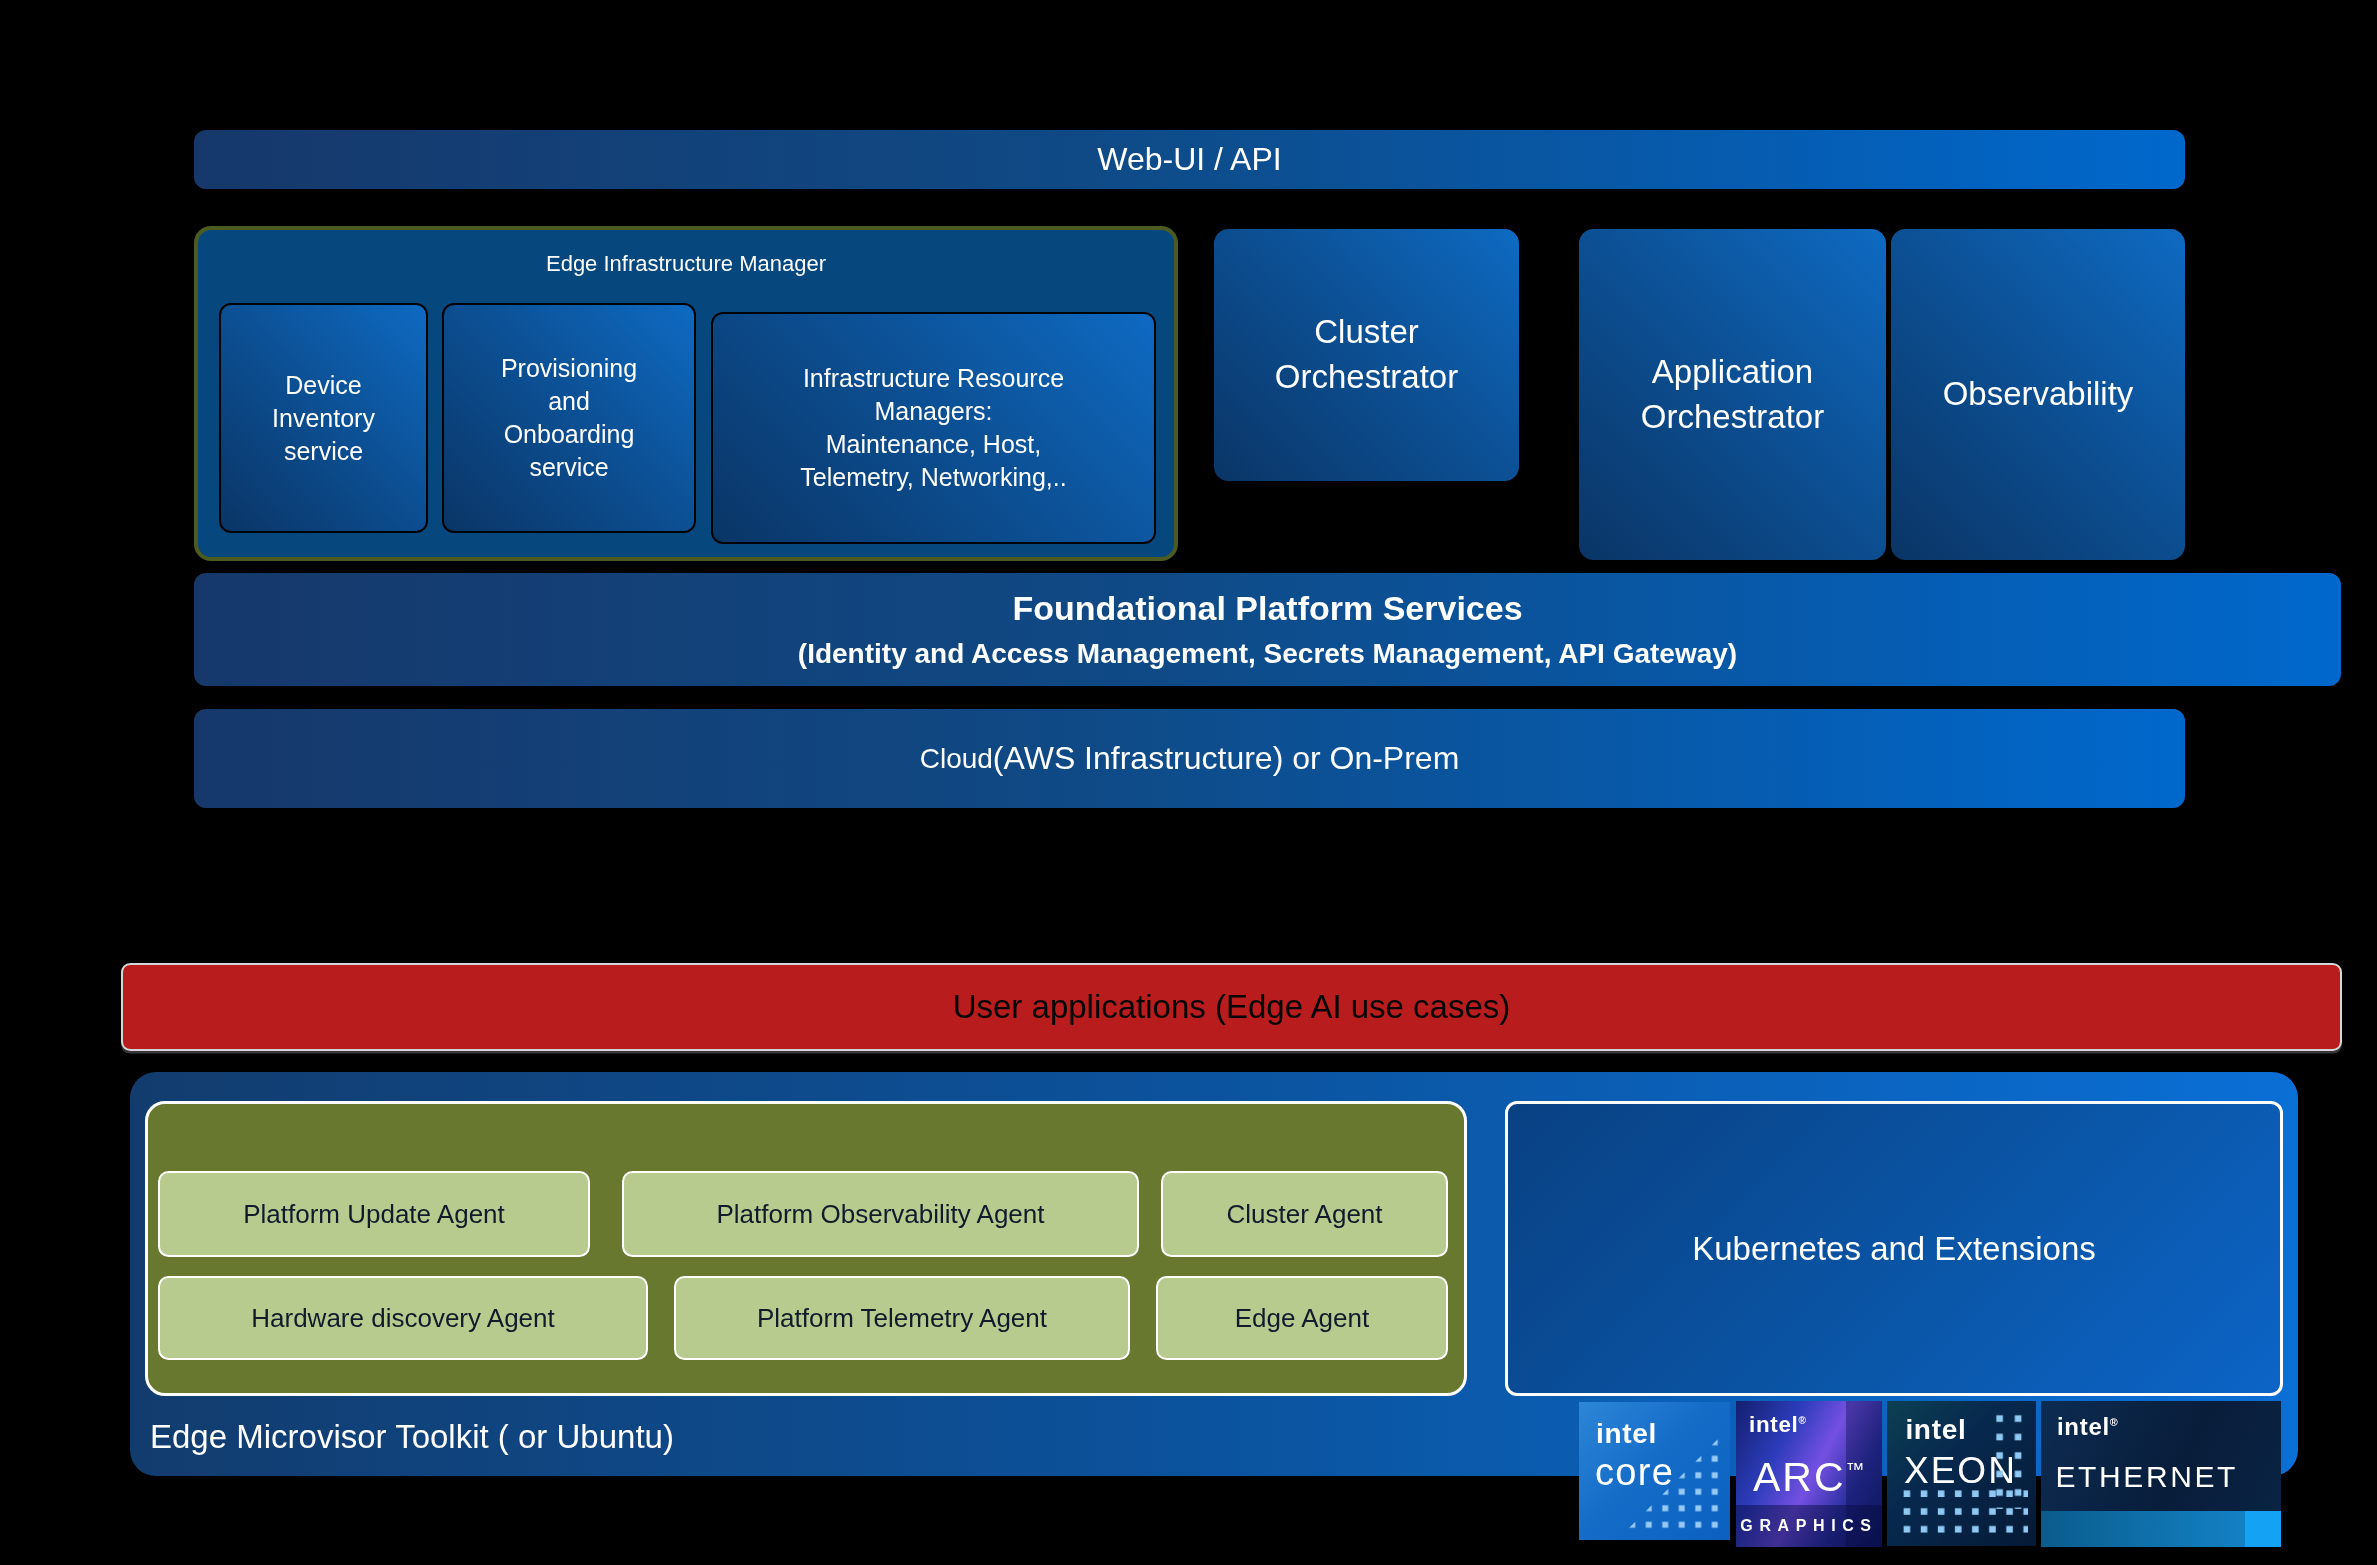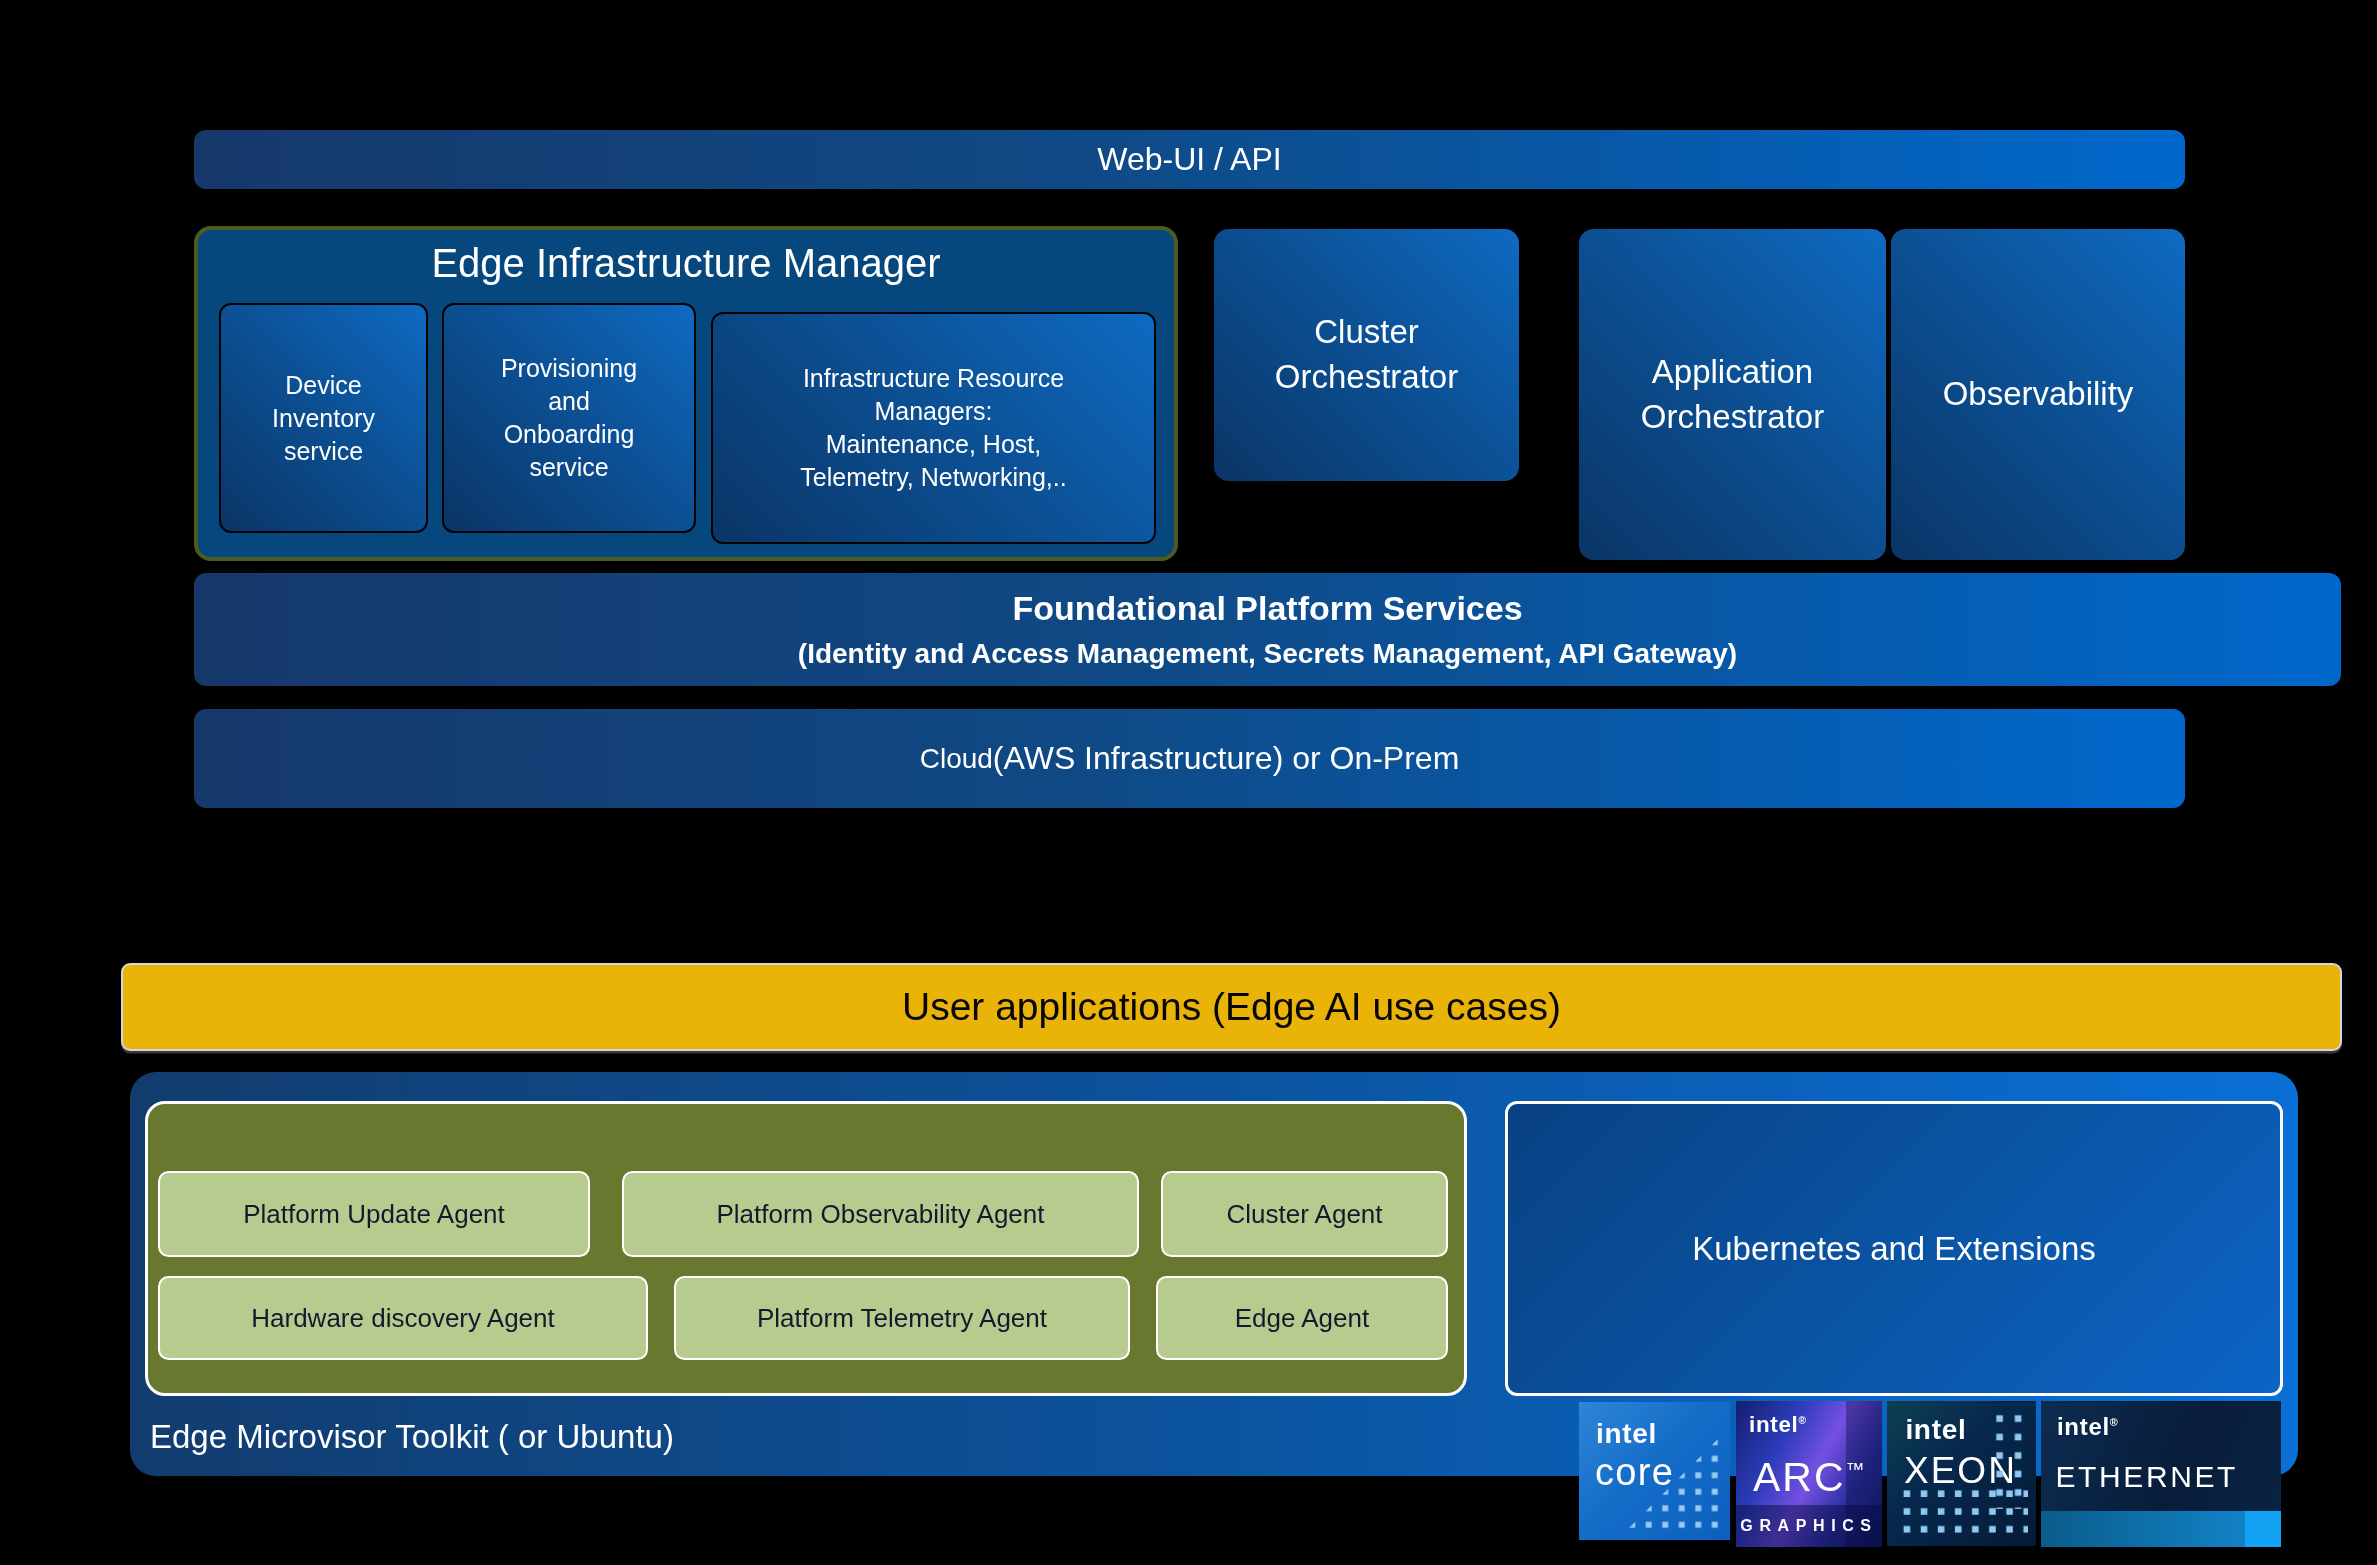--- a/index.html
+++ b/index.html
@@ -16,21 +16,21 @@
   .eim-box{background:#06477d;border:4px solid #4c5c21;border-radius:17px;}
 
   
   .blue-grad{background:linear-gradient(45deg,#0a3566 0%,#0c5196 55%,#0e6ac2 100%);}
   .svc{border:2.6px solid #020202;border-radius:12px;font-size:25px;line-height:1.32;}
   .orch{border-radius:14.5px;font-size:33px;line-height:1.35;}
 
   .bar-title{font-size:34px;}
   .bar-sub{font-size:28px;margin-top:9.2px;}
 
-  .user-bar{background:#eab308;border:2px solid #d6d6d6;border-radius:9.2px;color:#060606;font-size:39px;
+  .user-bar{background:#b91c1c;border:2px solid #d6d6d6;border-radius:9.2px;color:#060606;font-size:33px;
             box-shadow:0 2.6px 0 rgba(160,160,160,.35);}
 
   .big-container{background:linear-gradient(90deg,#123c6e 0%,#0b539e 50%,#0a6fd6 100%);border-radius:26px;}
 
   .baremetal{background:#68792f;border:3.3px solid #ffffff;border-radius:20px;}
   .agent{background:#b7cb8f;border:2.6px solid #ffffff;border-radius:10.5px;color:#101b2c;font-size:26px;}
 
   .k8s{background:linear-gradient(135deg,#094183 0%,#0a55a6 55%,#0c64c6 100%);
        border:3.3px solid #ffffff;border-radius:12px;font-size:33px;}
 
@@ -62,21 +62,21 @@
 </head>
 <body>
 
 <div id="canvas">
 
   <div class="abs hbar center" style="left:194px;top:130px;width:1991px;height:59px;font-size:32px;">
     <span>Web-UI / API</span>
   </div>
 
   <div class="abs eim-box" style="left:194px;top:226px;width:984px;height:335px;"></div>
-  <div class="abs center" style="left:194px;top:242px;width:984px;height:43px;font-size:40px;">Edge Infrastructure Manager</div>
+  <div class="abs center" style="left:194px;top:242px;width:984px;height:43px;font-size:22px;">Edge Infrastructure Manager</div>
 
   <div class="abs svc blue-grad center prelines" style="left:219px;top:303px;width:209px;height:230px;">Device
 Inventory
 service</div>
   <div class="abs svc blue-grad center prelines" style="left:442px;top:303px;width:254px;height:230px;">Provisioning
 and
 Onboarding
 service</div>
   <div class="abs svc blue-grad center prelines" style="left:711px;top:312px;width:445px;height:232px;">Infrastructure  Resource
 Managers:

